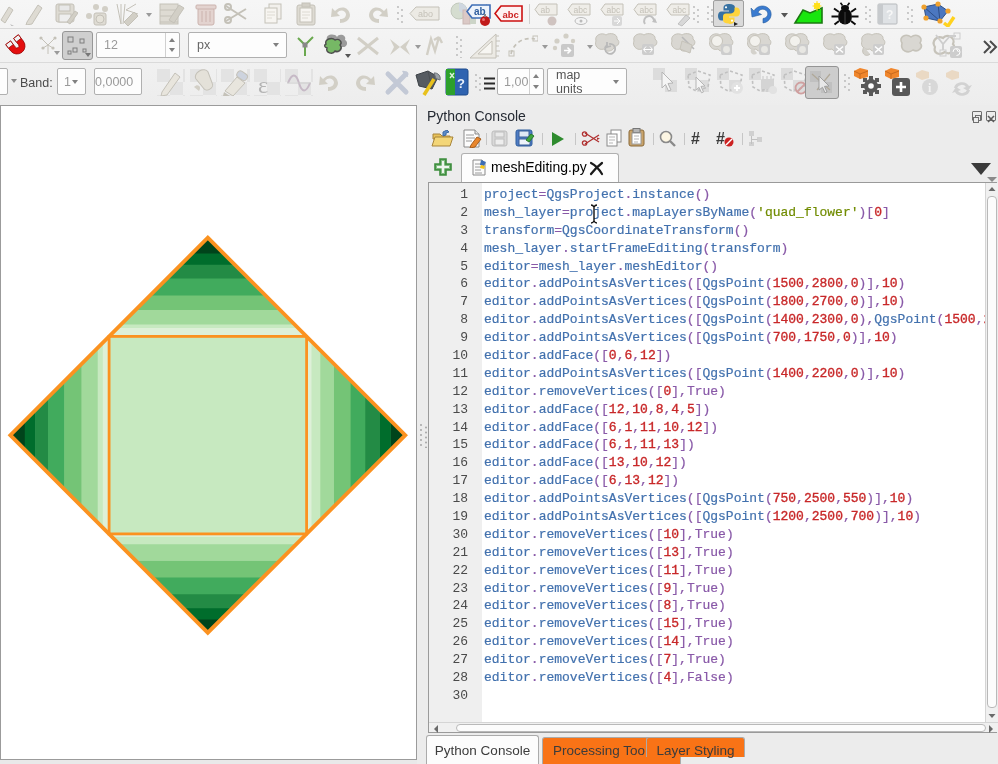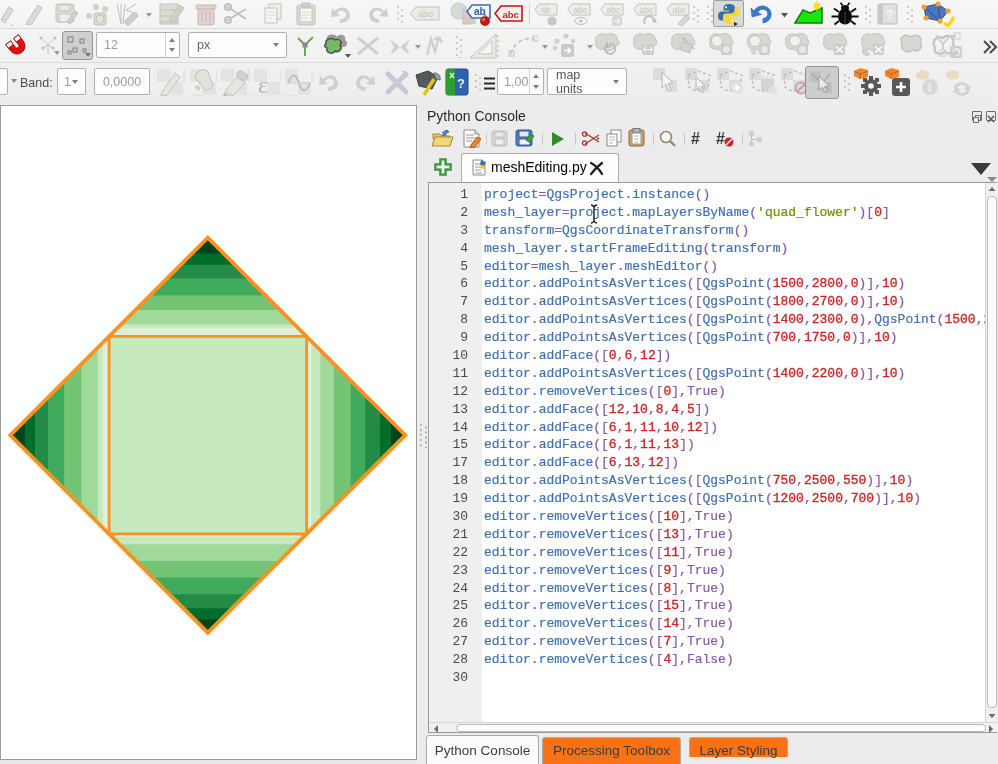--- a/index.html
+++ b/index.html
@@ -389,21 +389,21 @@
     </svg>
 <div class="field" style="left:-10px;top:68px;width:18px;height:27px"></div>
 <svg style="position:absolute;left:10px;top:78px" width="9" height="6" viewBox="0 0 9 6">
       <path d="M1 1 L7 1 L4 5 Z" fill="#888"></path>
     </svg>
 <div style="position:absolute;left:20px;top:76px;font-size:12.5px;color:#4a4a4a">Band:</div>
 <div class="field" style="left:57px;top:68px;width:29px;height:27px">
       <span style="color:#9a9a9a;padding-left:6px">1</span>
       <span class="drop" style="width:14px"></span>
     </div>
-<div class="field" style="left:94px;top:68px;width:56px;height:27px;justify-content:center">
+<div class="field" style="left:94px;top:68px;width:48px;height:27px;">
       <span style="color:#9a9a9a">0,0000</span>
     </div>
 <svg style="position:absolute;left:157px;top:69px" width="28" height="27" viewBox="0 0 28 27">
       <rect x="0" y="0" width="13" height="13" fill="#e3e3e3"></rect>
       <rect x="26" y="0" width="13" height="13" fill="#e3e3e3"></rect>
       <rect x="13" y="13" width="13" height="13" fill="#e3e3e3"></rect>
       <rect x="0" y="26" width="13" height="13" fill="#e3e3e3"></rect>
       <rect x="26" y="26" width="13" height="13" fill="#e3e3e3"></rect>
       <path d="M5 23 L18 4 L23 8 L10 26 L4 27 Z" fill="#e8e5dd" stroke="#c4c1b8"></path>
     </svg>
@@ -778,20 +778,24 @@
         </div>
 <div class="cl">
           <span class="ln">14</span>
           <span class="ct"><i class="w">editor</i><i class="o">.</i><i class="w">addFace</i><i class="o">([</i><i class="n">6</i><i class="o">,</i><i class="n">1</i><i class="o">,</i><i class="n">11</i><i class="o">,</i><i class="n">10</i><i class="o">,</i><i class="n">12</i><i class="o">])</i></span>
         </div>
 <div class="cl">
           <span class="ln">15</span>
           <span class="ct"><i class="w">editor</i><i class="o">.</i><i class="w">addFace</i><i class="o">([</i><i class="n">6</i><i class="o">,</i><i class="n">1</i><i class="o">,</i><i class="n">11</i><i class="o">,</i><i class="n">13</i><i class="o">])</i></span>
         </div>
 <div class="cl">
+          <span class="ln">16</span>
+          <span class="ct"><i class="w">editor</i><i class="o">.</i><i class="w">addFace</i><i class="o">([</i><i class="n">13</i><i class="o">,</i><i class="n">10</i><i class="o">,</i><i class="n">12</i><i class="o">])</i></span>
+        </div>
+<div class="cl">
           <span class="ln">17</span>
           <span class="ct"><i class="w">editor</i><i class="o">.</i><i class="w">addFace</i><i class="o">([</i><i class="n">6</i><i class="o">,</i><i class="n">13</i><i class="o">,</i><i class="n">12</i><i class="o">])</i></span>
         </div>
 <div class="cl">
           <span class="ln">18</span>
           <span class="ct"><i class="w">editor</i><i class="o">.</i><i class="w">addPointsAsVertices</i><i class="o">([</i><i class="w">QgsPoint</i><i class="o">(</i><i class="n">750</i><i class="o">,</i><i class="n">2500</i><i class="o">,</i><i class="n">550</i><i class="o">)],</i><i class="n">10</i><i class="o">)</i></span>
         </div>
 <div class="cl">
           <span class="ln">19</span>
           <span class="ct"><i class="w">editor</i><i class="o">.</i><i class="w">addPointsAsVertices</i><i class="o">([</i><i class="w">QgsPoint</i><i class="o">(</i><i class="n">1200</i><i class="o">,</i><i class="n">2500</i><i class="o">,</i><i class="n">700</i><i class="o">)],</i><i class="n">10</i><i class="o">)</i></span>
@@ -855,17 +859,17 @@
       <div style="position:absolute;left:27px;top:0.5px;width:530px;height:8.5px;background:#fcfcfc;border:1px solid #b9b9b9;border-radius:4px"></div>
       <div style="position:absolute;right:1px;top:0px;width:12px;height:10px"><svg width="12" height="10">
             <path d="M4 1 L8 5 L4 9 Z" fill="#6a6a6a"></path>
           </svg></div>
     </div>
   </div>
 </div>
 
 <div class="tb" style="left:426px;top:735px;width:113px;height:29px;background:#fcfcfc;line-height:29px;z-index:3">Python Console</div>
 <div class="tb" style="left:542px;top:737px;width:139px;height:27px;line-height:26px">Processing Toolbox</div>
-<div class="tb" style="left:689px;top:737px;width:99px;height:20px;line-height:26px">Layer Styling</div>
+<div class="tb" style="left:646px;top:737px;width:99px;height:20px;line-height:26px">Layer Styling</div>
 
 <svg style="position:absolute;left:589px;top:204px;z-index:9" width="10" height="20" viewBox="0 0 10 20">
     <path d="M2 1 C3.5 1 4.5 2 5 3 C5.5 2 6.5 1 8 1 M5 3 V17 M2 19 C3.5 19 4.5 18 5 17 C5.5 18 6.5 19 8 19" stroke="#111" stroke-width="1.4" fill="none"></path>
   </svg>
 
 </body></html>

